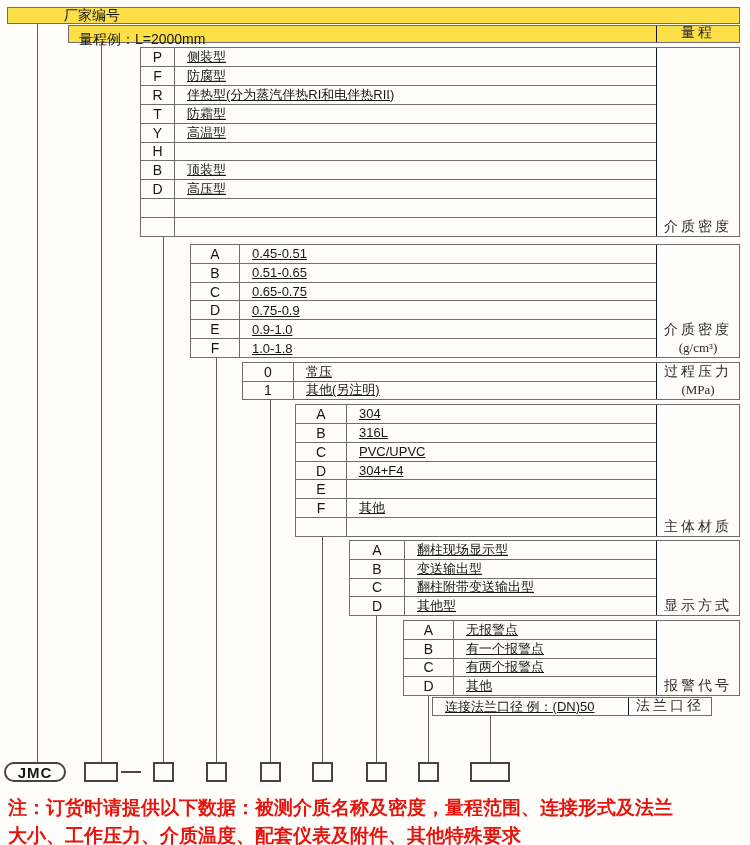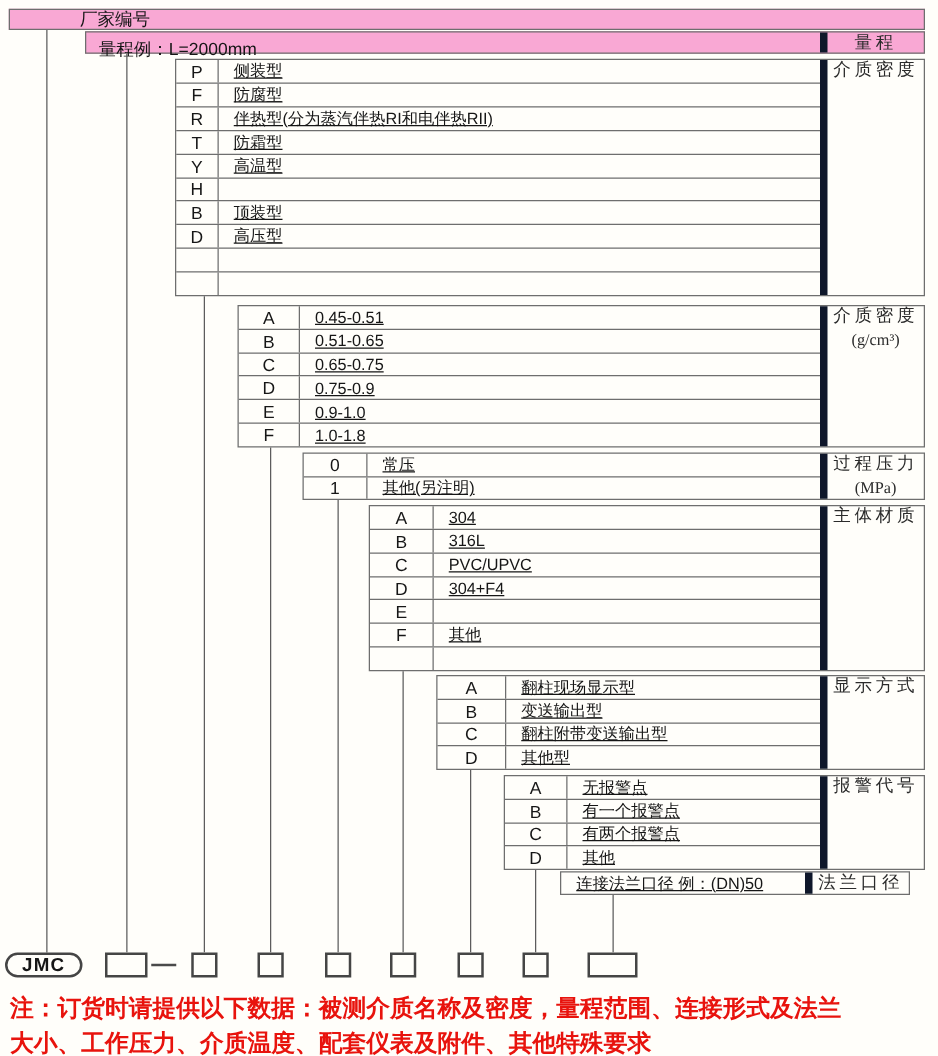--- a/index.html
+++ b/index.html
@@ -3,39 +3,39 @@
 <meta charset="utf-8">
 <style>
   html,body{margin:0;padding:0;background:#fffefa;}
   #stage{
     position:relative;width:750px;height:845px;background:#fffefa;overflow:hidden;
     font-family:"Liberation Sans",sans-serif;color:#161616;
   }
   .abs{position:absolute;}
   
   .toprow{
-    position:absolute;border:1px solid #6e6e6e;background:#f9a8d4;
+    position:absolute;border:1px solid #6e6e6e;background:#fde047;
     display:flex;align-items:center;font-size:14px;box-sizing:border-box;
   }
   
   .sect{
     position:absolute;border:1px solid #6e6e6e;background:#fffefa;box-sizing:border-box;
   }
   .rows{position:absolute;left:0;top:0;right:83px;bottom:0;display:flex;flex-direction:column;}
   .row{flex:1;display:flex;border-bottom:1px solid #6e6e6e;min-height:0;}
   .row:last-child{border-bottom:none;}
   .code{
     width:var(--cw,40px);border-right:1px solid #6e6e6e;flex:none;
     display:flex;align-items:center;justify-content:center;font-size:14px;
   }
   .desc{flex:1;display:flex;align-items:center;padding-left:12px;font-size:13px;white-space:nowrap;overflow:hidden;text-decoration:underline;}
   .side{
     position:absolute;top:0;right:0;width:83px;height:100%;box-sizing:border-box;
-    border-left:6px solid #0f172a;display:flex;flex-direction:column;
-    align-items:center;justify-content:flex-start;text-align:center;
+    border-left:1px solid #0f172a;display:flex;flex-direction:column;
+    align-items:center;justify-content:flex-end;text-align:center;
     font-family:"Liberation Serif","DejaVu Serif",serif;font-size:14px;
     letter-spacing:3px;color:#2b2b2b;line-height:18px;
   }
   .side .sub{letter-spacing:0;font-size:13px;}
   
   .vline{position:absolute;width:1px;background:#5c5c5c;}
   .dash{position:absolute;height:2px;background:#4a4a4a;}
   
   .bbox{
     position:absolute;top:762px;height:20px;border:2px solid #454545;background:#fffefa;
@@ -237,21 +237,21 @@
       <div class="row">
         <div class="code">D</div>
         <div class="desc">其他</div>
       </div>
     </div>
     <div class="side">
       <div>报警代号</div>
     </div>
   </div>
 
-  <div class="sect" style="left:448px;top:697px;width:280px;height:19px;">
+  <div class="sect" style="left:432px;top:697px;width:280px;height:19px;">
     <div class="desc abs" style="left:0;top:0;right:83px;height:100%;">连接法兰口径 例：(DN)50</div>
     <div class="side">
       <div>法兰口径</div>
     </div>
   </div>
 
   <div class="vline" style="left:37px;top:24px;height:738px;"></div>
   <div class="vline" style="left:101px;top:43px;height:719px;"></div>
   <div class="vline" style="left:163px;top:237px;height:525px;"></div>
   <div class="vline" style="left:216px;top:358px;height:404px;"></div>

